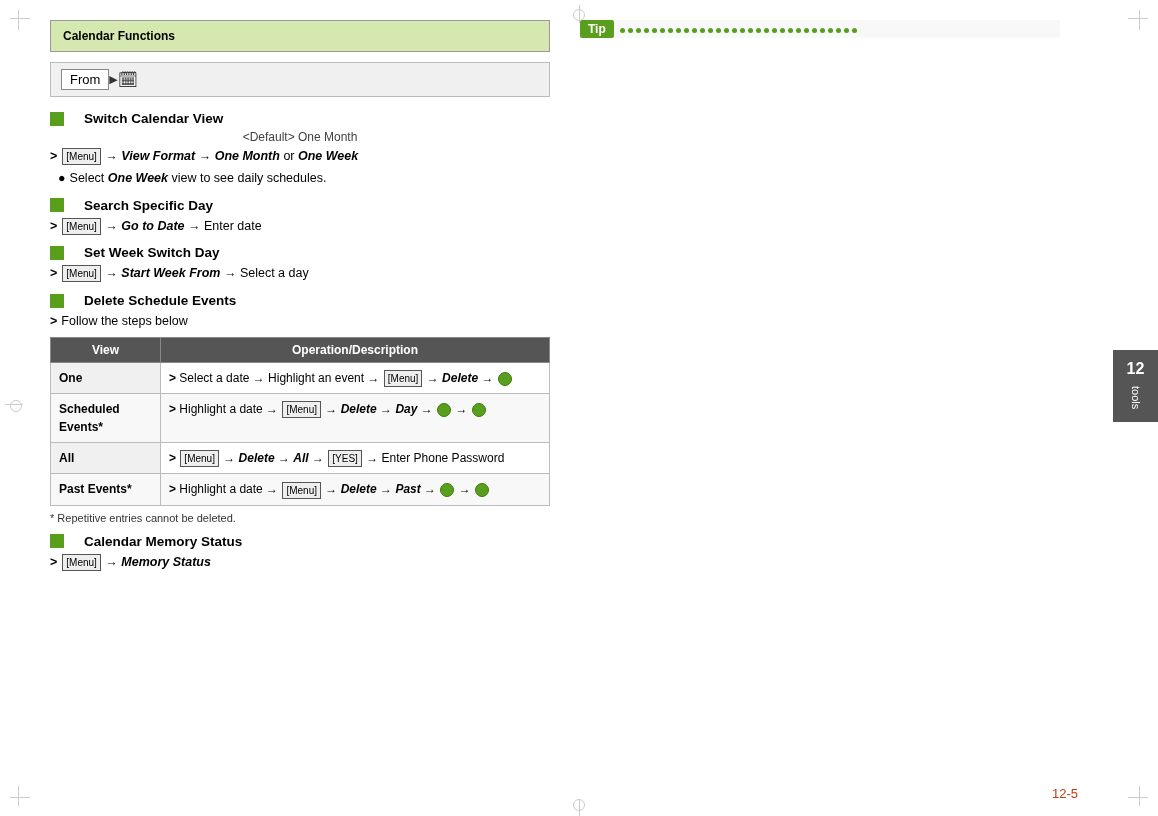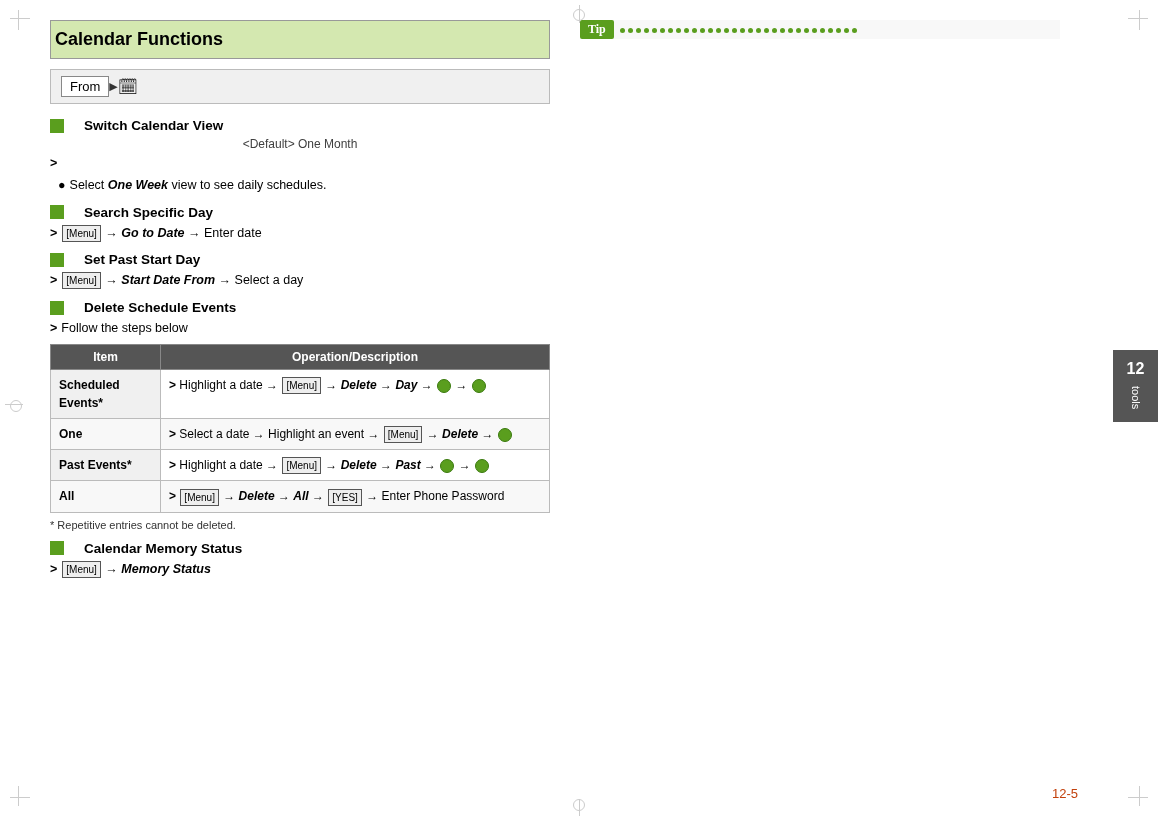--- a/index.html
+++ b/index.html
@@ -144,21 +144,20 @@
       top: 20px;
       width: 500px;
     }
 
     
     .right-column {
       position: absolute;
       left: 580px;
       top: 20px;
       width: 480px;
-      font-family: Liberation Serif, serif;
     }
 
     
     .chapter-tab {
       position: absolute;
       right: 0;
       top: 350px;
       width: 45px;
       background: #555;
       color: #fff;
@@ -175,22 +174,22 @@
     .chapter-tab .chapter-word {
       writing-mode: vertical-rl;
       text-orientation: mixed;
       font-size: 11px;
     }
 
     
     .section-title {
       background: #d4e8b0;
       border-left: 4px solid #5a9e1e;
-      padding: 8px 4px;
-      font-size: 18px;
+      padding: 8px 12px;
+      font-size: 12px;
       font-weight: bold;
       margin-bottom: 10px;
       border: 1px solid #999;
     }
 
     
     .nav-bar {
       display: flex;
       align-items: center;
       padding: 6px 10px;
@@ -392,85 +391,86 @@
     <span class="icon-calendar">🗓</span>
   </div>
 
   <div class="subsection-heading">
     <div class="green-square"></div>
     <span>Switch Calendar View</span>
   </div>
   <div class="default-text">&lt;Default&gt; One Month</div>
   <div class="instruction-line">
     <span class="arrow">&gt;</span>
+    <span><span class="menu-icon">[Menu]</span> → <span class="bold-italic">View Format</span> → <span class="bold-italic">One Month</span> or <span class="bold-italic">One Week</span></span>
   </div>
   <div class="bullet-line">
     <span>●</span>
     <span>Select <span class="bold-italic">One Week</span> view to see daily schedules.</span>
   </div>
 
   <div class="subsection-heading">
     <div class="green-square"></div>
     <span>Search Specific Day</span>
   </div>
   <div class="instruction-line">
     <span class="arrow">&gt;</span>
     <span><span class="menu-icon">[Menu]</span> → <span class="bold-italic">Go to Date</span> → Enter date</span>
   </div>
 
   <div class="subsection-heading">
     <div class="green-square"></div>
-    <span>Set Past Start Day</span>
+    <span>Set Week Switch Day</span>
   </div>
   <div class="instruction-line">
     <span class="arrow">&gt;</span>
-    <span><span class="menu-icon">[Menu]</span> → <span class="bold-italic">Start Date From</span> → Select a day</span>
+    <span><span class="menu-icon">[Menu]</span> → <span class="bold-italic">Start Week From</span> → Select a day</span>
   </div>
 
   <div class="subsection-heading">
     <div class="green-square"></div>
     <span>Delete Schedule Events</span>
   </div>
   <div class="instruction-line">
     <span class="arrow">&gt;</span>
     <span>Follow the steps below</span>
   </div>
 
   <table class="ops-table">
     <thead>
       <tr>
-        <th>Item</th>
+        <th>View</th>
         <th>Operation/Description</th>
       </tr>
     </thead>
     <tbody>
+      <tr>
+        <td>One</td>
+        <td>
+          <span class="arrow bold">&gt;</span> Select a date → Highlight an event → <span class="menu-icon">[Menu]</span> → <span class="bold-italic">Delete</span> → <span class="circle-btn"></span>
+        </td>
+      </tr>
       <tr>
         <td>Scheduled<br>Events*</td>
         <td>
           <span class="arrow bold">&gt;</span> Highlight a date → <span class="menu-icon">[Menu]</span> → <span class="bold-italic">Delete</span> → <span class="bold-italic">Day</span> → <span class="circle-btn"></span> → <span class="circle-btn"></span>
         </td>
       </tr>
       <tr>
-        <td>One</td>
+        <td>All</td>
         <td>
-          <span class="arrow bold">&gt;</span> Select a date → Highlight an event → <span class="menu-icon">[Menu]</span> → <span class="bold-italic">Delete</span> → <span class="circle-btn"></span>
+          <span class="arrow bold">&gt;</span> <span class="menu-icon">[Menu]</span> → <span class="bold-italic">Delete</span> → <span class="bold-italic">All</span> → <span class="menu-icon">[YES]</span> → Enter Phone Password
         </td>
       </tr>
       <tr>
         <td>Past Events*</td>
         <td>
           <span class="arrow bold">&gt;</span> Highlight a date → <span class="menu-icon">[Menu]</span> → <span class="bold-italic">Delete</span> → <span class="bold-italic">Past</span> → <span class="circle-btn"></span> → <span class="circle-btn"></span>
         </td>
       </tr>
-      <tr>
-        <td>All</td>
-        <td>
-          <span class="arrow bold">&gt;</span> <span class="menu-icon">[Menu]</span> → <span class="bold-italic">Delete</span> → <span class="bold-italic">All</span> → <span class="menu-icon">[YES]</span> → Enter Phone Password
-        </td>
-      </tr>
     </tbody>
   </table>
 
   <div class="footnote">* Repetitive entries cannot be deleted.</div>
 
   <div class="subsection-heading">
     <div class="green-square"></div>
     <span>Calendar Memory Status</span>
   </div>
   <div class="instruction-line">

